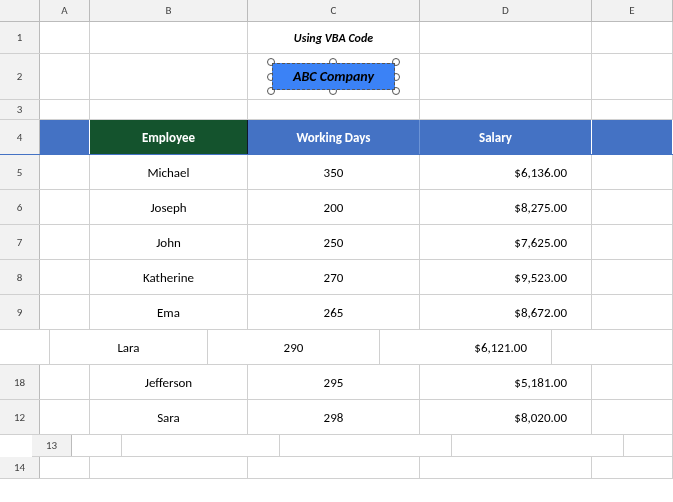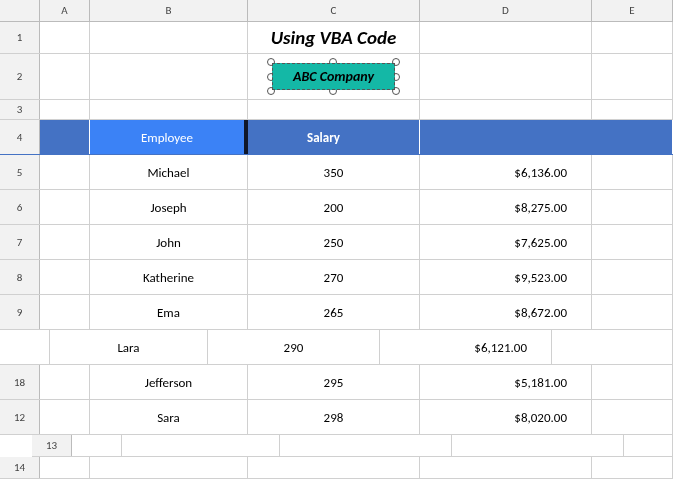--- a/index.html
+++ b/index.html
@@ -100,21 +100,21 @@
       font-size: 14px;
       text-align: center;
     }
 
     .textbox-shape {
       border: 1.5px dashed #555;
       padding: 4px 20px;
       font-weight: bold;
       font-style: italic;
       font-size: 14px;
-      background: #14b8a6;
+      background: #3b82f6;
       position: relative;
     }
 
     
     .handle {
       width: 8px;
       height: 8px;
       background: #fff;
       border: 1.5px solid #555;
       border-radius: 50%;
@@ -181,21 +181,21 @@
     <div class="col-header col-d">D</div>
     <div class="col-header col-e">E</div>
   </div>
 
   <div class="grid-rows">
 
     <div class="grid-row" style="min-height:32px;">
       <div class="row-num">1</div>
       <div class="cell col-a"></div>
       <div class="cell col-b"></div>
-      <div class="cell col-c title-cell" style="justify-content:center; font-style:italic; font-weight:bold; font-size:19px;">Using VBA Code</div>
+      <div class="cell col-c title-cell" style="justify-content:center; font-style:italic; font-weight:bold; font-size:12px;">Using VBA Code</div>
       <div class="cell col-d"></div>
       <div class="cell col-e"></div>
     </div>
 
     <div class="grid-row row2" style="min-height:46px; position:relative;">
       <div class="row-num">2</div>
       <div class="cell col-a"></div>
       <div class="cell col-b"></div>
       <div class="cell col-c" style="position:relative; overflow:visible; justify-content:center;">
 
@@ -223,21 +223,22 @@
       <div class="cell col-a"></div>
       <div class="cell col-b"></div>
       <div class="cell col-c"></div>
       <div class="cell col-d"></div>
       <div class="cell col-e"></div>
     </div>
 
     <div class="grid-row header-row" style="min-height:35px;">
       <div class="row-num">4</div>
       <div class="cell col-a" style="background:#4472C4;"></div>
-      <div class="cell col-b employee" style="background:#3b82f6; color:#fff; font-weight:normal; border-right:4px solid #0f172a;">Employee</div>
+      <div class="cell col-b employee" style="background:#14532d; color:#fff; font-weight:bold; border-right:1px solid #0f172a;">Employee</div>
+      <div class="cell col-c working-days" style="background:#4472C4; color:#fff; font-weight:bold; border-right:1px solid #6b93d6;">Working Days</div>
       <div class="cell col-d salary" style="background:#4472C4; color:#fff; font-weight:bold; justify-content:center;">Salary</div>
       <div class="cell col-e" style="background:#4472C4;"></div>
     </div>
 
     <div id="data-rows-container">
         <div class="grid-row data-row" style="min-height: 35px;">
       <div class="row-num">5</div>
       <div class="cell col-a"></div>
       <div class="cell col-b employee">Michael</div>
       <div class="cell col-c working-days">350</div>

